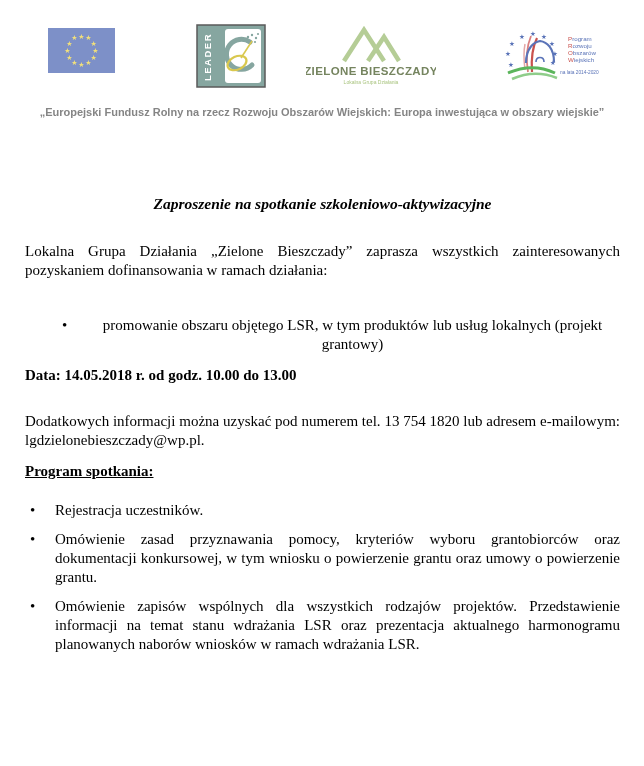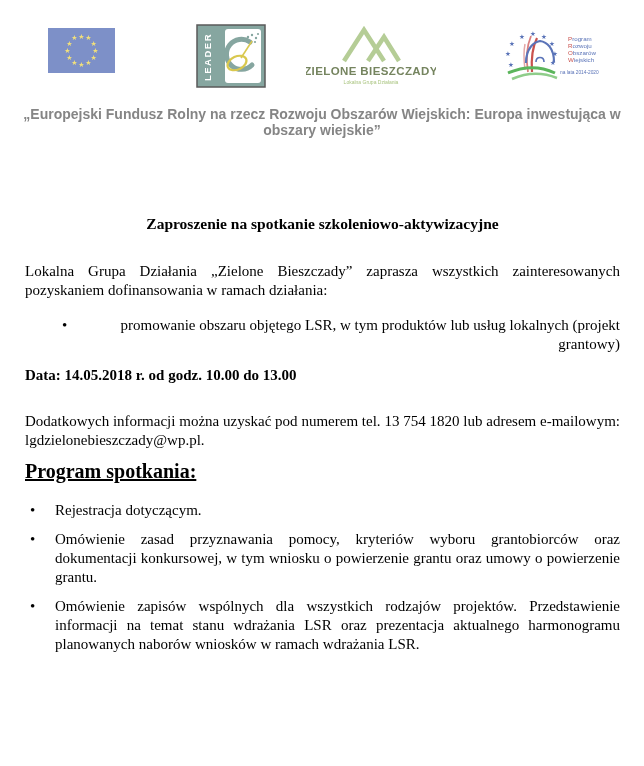--- a/index.html
+++ b/index.html
@@ -7,32 +7,32 @@
         font-family:"Liberation Serif",serif;color:#000;}
   
   .logos{position:relative;height:96px;}
   .logo{position:absolute;}
   .logo.eu{left:48px;top:28px;width:67px;height:45px;}
   .logo.leader{left:196px;top:24px;width:70px;height:64px;}
   .logo.zb{left:306px;top:22px;width:130px;height:68px;}
   .logo.prow{left:502px;top:28px;width:110px;height:58px;}
   .svg-sans{font-family:"Liberation Sans",sans-serif;}
   .caption{margin:10px 18px 0;text-align:center;font-family:"Liberation Sans",sans-serif;
-           font-size:14px;font-weight:bold;color:#858585;}
+           font-size:11px;font-weight:bold;color:#858585;}
   
   main{padding:0 24px 0 25px;font-size:15px;line-height:19px;text-align:justify;}
   main p{margin:0;}
-  .title{margin:76px 0 0;font-size:15.5px;line-height:19px;font-weight:bold;text-align:center;}
+  .title{margin:76px 0 0;font-size:15.5px;line-height:19px;font-weight:bold;text-align:center;font-style:italic;}
   .intro{margin-top:29px;}
-  .action-item{margin-top:16px;position:relative;padding-left:60px;text-align:right;}
+  .action-item{margin-top:36px;position:relative;padding-left:60px;text-align:center;}
   .action-item::before{content:"\2022";position:absolute;left:37px;}
   .continuation{margin-top:25px;}
   .meta{margin-top:12px;font-weight:bold;}
   .contact{margin-top:27px;}
-  .agenda-heading{margin:12px 0 0;font-size:20px;line-height:19px;font-weight:bold;
+  .agenda-heading{margin:12px 0 0;font-size:15px;line-height:19px;font-weight:bold;
                   text-decoration:underline;text-align:left;}
   .agenda{margin:20px 0 0;padding:0;list-style:none;}
   .agenda li{position:relative;padding-left:30px;margin-bottom:10px;}
   .agenda li::before{content:"\2022";position:absolute;left:5px;}
 </style>
 </head>
 <body>
 
 <div class="page">
 
@@ -132,19 +132,19 @@
 
     <div class="meta">
       <div>Data: 14.05.2018 r. od godz. 10.00 do 13.00</div>
     </div>
 
     <p class="contact">Dodatkowych informacji można uzyskać pod numerem tel.  13 754 1820  lub adresem e-mailowym: lgdzielonebieszczady@wp.pl.</p>
 
     <h2 class="agenda-heading">Program spotkania:</h2>
 
     <ul class="agenda">
-      <li>Rejestracja dotyczącym.</li>
+      <li>Rejestracja uczestników.</li>
       <li>Omówienie zasad przyznawania pomocy, kryteriów wyboru grantobiorców oraz dokumentacji konkursowej, w tym wniosku o powierzenie grantu oraz umowy o powierzenie grantu.</li>
       <li>Omówienie zapisów wspólnych dla wszystkich rodzajów projektów. Przedstawienie informacji na temat stanu wdrażania LSR oraz prezentacja aktualnego harmonogramu planowanych naborów wniosków w ramach wdrażania LSR.</li>
 
     </ul>
   </main>
 </div>
 
 </body></html>

